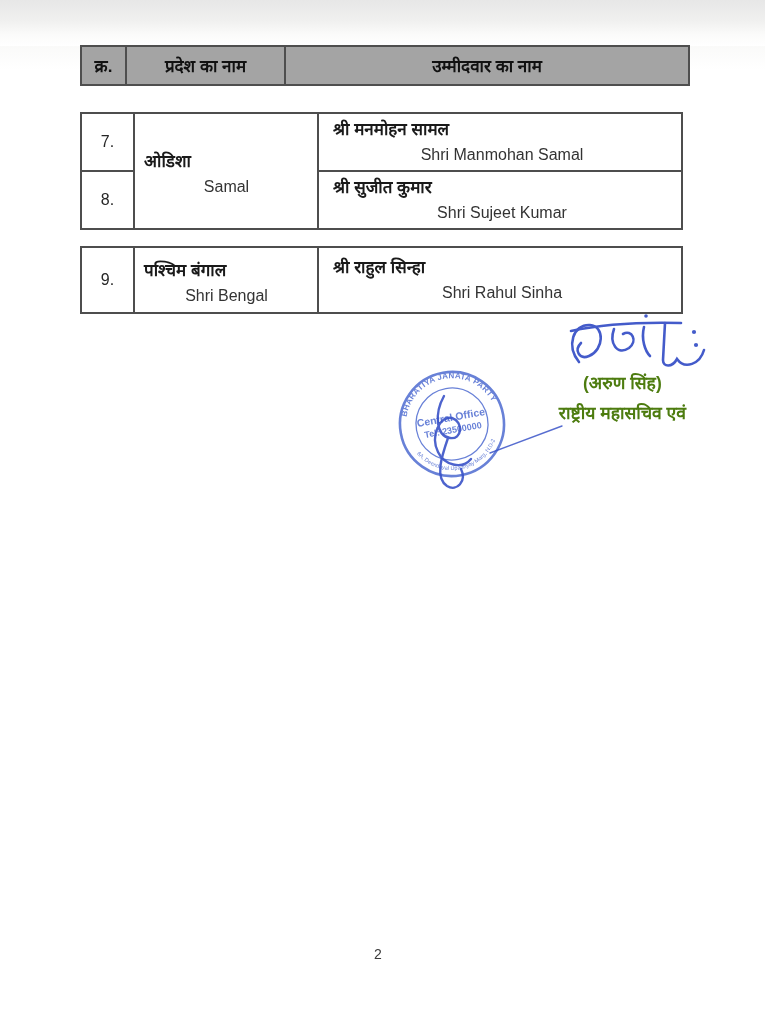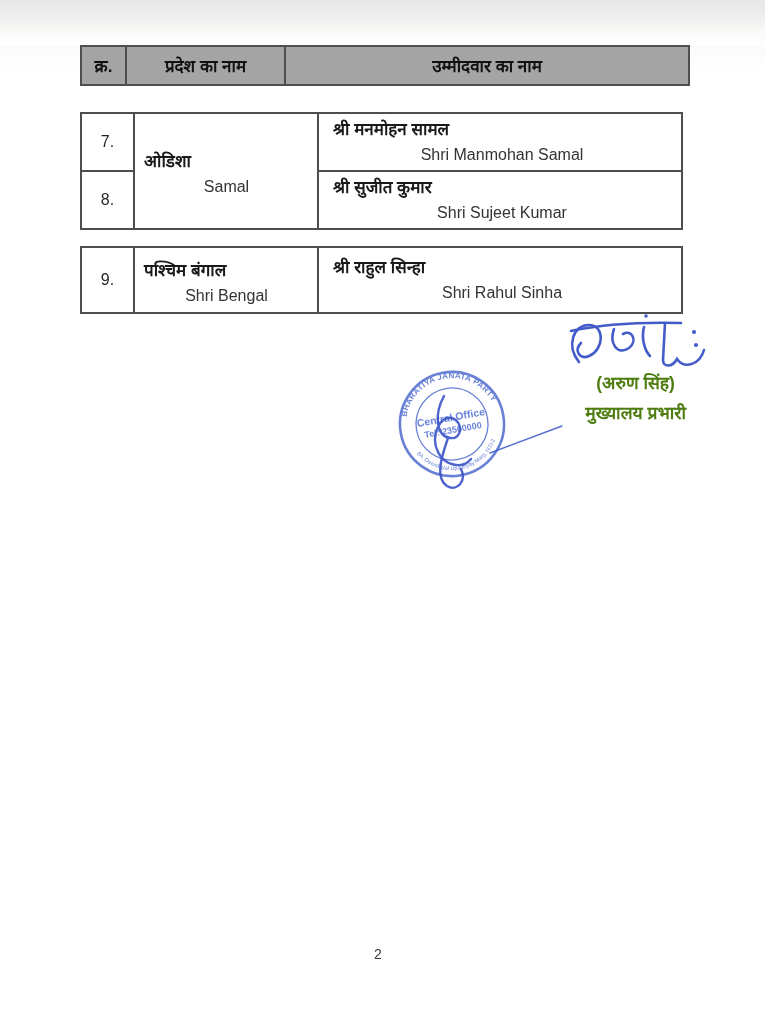--- a/index.html
+++ b/index.html
@@ -210,16 +210,16 @@
     <path d="M 266,17 C 263,29 267,41 272,46"></path>
     <path d="M 287,13 L 285,50 C 285,57 294,58 299,49 C 307,60 322,54 326,40"></path>
     <circle cx="268" cy="6" r="1.8" fill="#3a53c8" stroke="none"></circle>
     <circle cx="316" cy="22" r="2.1" fill="#3a53c8" stroke="none"></circle>
     <circle cx="318" cy="35" r="2.1" fill="#3a53c8" stroke="none"></circle>
   </g>
 </svg>
 
 <div class="signatory-block">
   <div class="signatory-name">(अरुण सिंह)</div>
-  <div class="signatory-title">मुख्यालय प्रभारी</div>
+  <div class="signatory-title">राष्ट्रीय महासचिव एवं</div>
 </div>
 
 <div class="page-number">2</div>
 
 </body></html>

